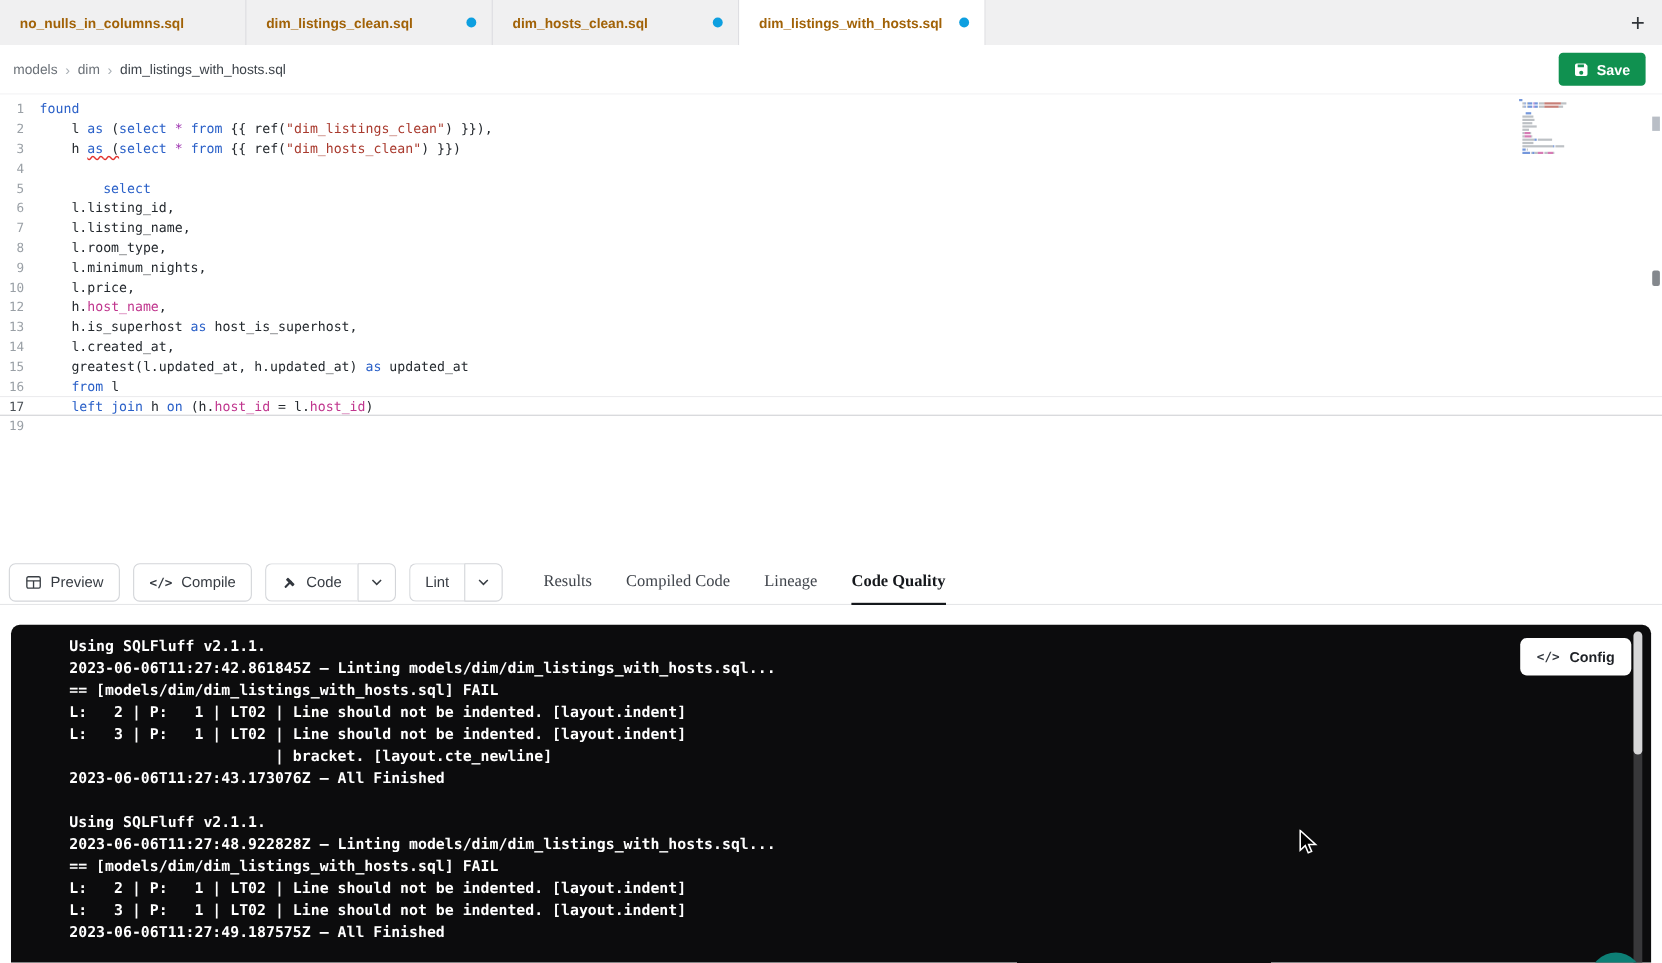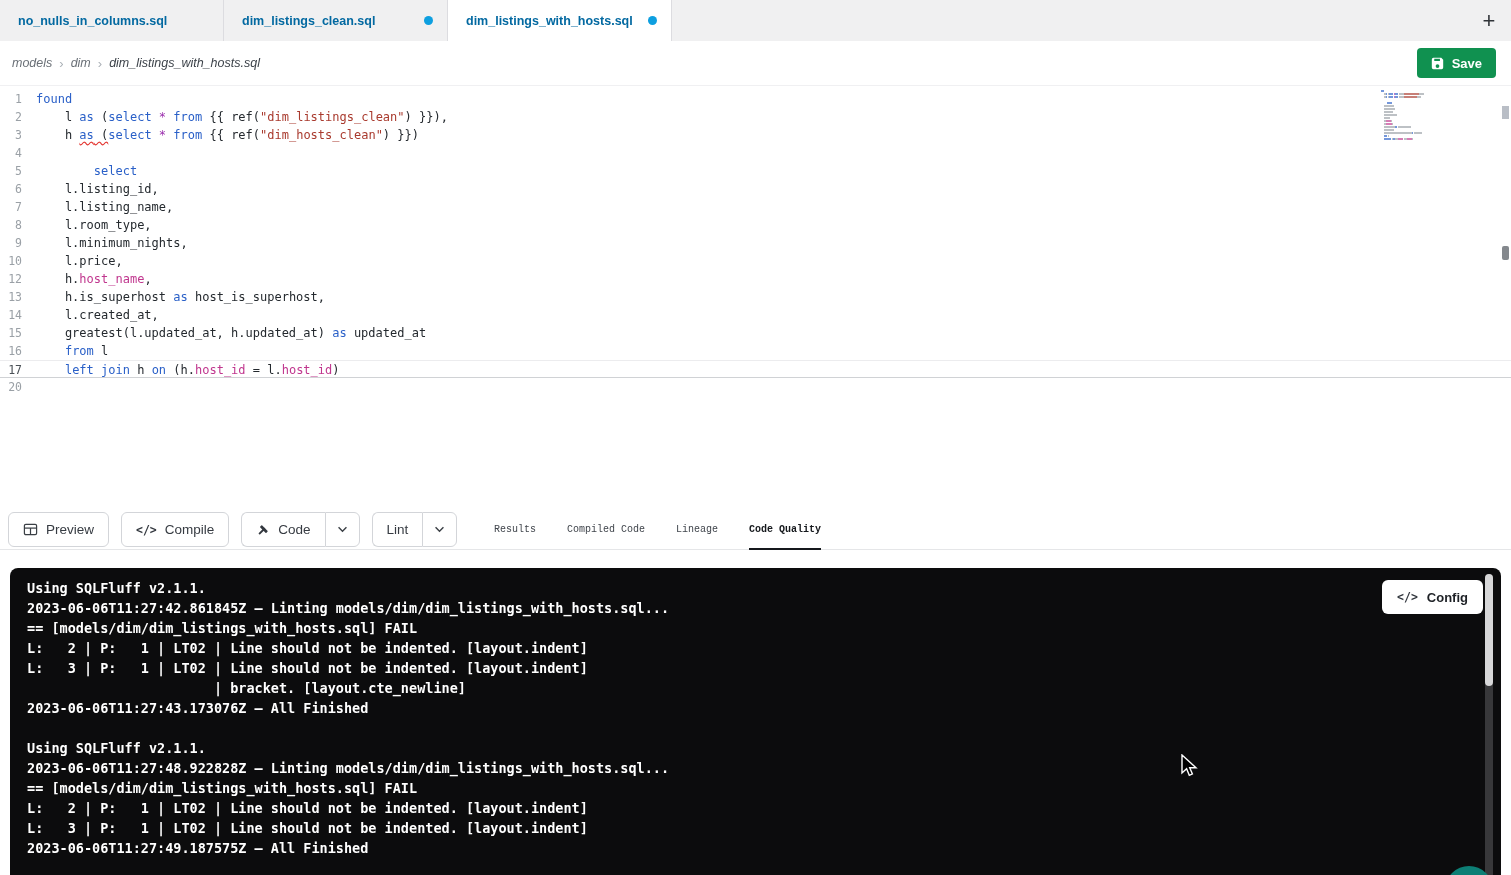--- a/index.html
+++ b/index.html
@@ -15,31 +15,31 @@
   }
   *{margin:0;padding:0;box-sizing:border-box;}
   body{font-family:"Liberation Sans",sans-serif;background:#fff;}
   .app{position:relative;width:1511px;height:875px;overflow:hidden;background:#fff;}
 
   
   .tabbar{position:absolute;top:0;left:0;right:0;height:41px;background:#f0f0f1;display:flex;align-items:stretch;}
   .tabs{display:flex;}
   .tab{width:224px;flex:none;display:flex;align-items:center;justify-content:space-between;
        padding:0 14px 0 18px;border-right:1px solid #dcdce0;font-size:12.5px;font-weight:700;
-       color:#0369a1;cursor:pointer;white-space:nowrap;overflow:hidden;}
+       color:#a16207;cursor:pointer;white-space:nowrap;overflow:hidden;}
   .tab.active{background:#fff;}
   .tab-label{overflow:hidden;text-overflow:ellipsis;}
   .dot{width:9px;height:9px;border-radius:50%;background:var(--tab-dot-blue);flex:none;margin-left:10px;}
   .newtab{margin-left:auto;width:44px;border:none;background:transparent;font-size:22px;font-weight:300;
           color:#2f3338;cursor:pointer;line-height:1;}
 
   
   .crumbbar{position:absolute;top:41px;left:0;right:0;height:45px;background:#fff;border-bottom:1px solid #f0f0f2;}
   .crumbs{position:absolute;left:12px;top:0;height:100%;display:flex;align-items:center;gap:7px;font-size:12.5px;color:#6a7077;}
-  .crumb{cursor:pointer;font-style:italic;}
+  .crumb{cursor:pointer;}
   .crumb.last{color:#3d434a;}
   .crumb-sep{color:#aab0b6;font-size:13px;}
   .save{position:absolute;right:15px;top:7px;height:30px;padding:0 14px;background:var(--accent-green);
         color:#fff;border:none;border-radius:4px;font-size:13px;font-weight:700;display:flex;align-items:center;gap:8px;cursor:pointer;}
 
   
   .editor{position:absolute;top:86px;left:0;right:0;height:424px;background:#fff;
           font-family:"DejaVu Sans Mono",monospace;font-size:12px;}
   .code-lines{position:absolute;top:4px;left:0;right:0;}
   .code-row{display:flex;height:18px;line-height:18px;}
@@ -71,30 +71,30 @@
   
   .toolbar{position:absolute;top:510px;left:0;right:0;height:40px;background:#fff;border-bottom:1px solid #e5e6e8;}
   .tb-buttons{position:absolute;left:8px;top:2px;display:flex;gap:12px;align-items:center;}
   .btn{height:35px;background:#fff;border:1px solid #d3d5d9;border-radius:6px;font-size:13.5px;color:#363b42;
        display:inline-flex;align-items:center;gap:8px;padding:11px 14px;cursor:pointer;font-family:inherit;}
   .btn-group{display:inline-flex;}
   .btn-group .btn.main{border-radius:6px 0 0 6px;border-right:none;}
   .btn-group .btn.chev{border-radius:0 6px 6px 0;padding:0 11px;}
   .code-glyph{font-family:"DejaVu Sans Mono",monospace;font-size:11.5px;font-weight:700;color:#33383f;}
   .rtabs{position:absolute;left:494px;top:0;height:40px;display:flex;gap:31px;align-items:stretch;}
-  .rtab{background:none;border:none;border-bottom:2px solid transparent;font-size:10px;color:#40454c;
-        padding:0;cursor:pointer;font-family:Liberation Mono, monospace;}
+  .rtab{background:none;border:none;border-bottom:2px solid transparent;font-size:15px;color:#40454c;
+        padding:0;cursor:pointer;font-family:Liberation Serif, serif;}
   .rtab.active{color:#15181c;font-weight:700;border-bottom-color:#15181c;}
 
   
   .terminal{position:absolute;left:10px;right:10px;top:568px;height:320px;background:var(--terminal-bg);
             border-radius:8px;color:#fff;}
   .terminal-output{position:absolute;left:17px;top:10px;right:44px;font-family:"DejaVu Sans Mono",monospace;
                    font-size:13.5px;font-weight:700;line-height:20px;}
-  .t-line{height:20px;white-space:pre;}
+  .t-line{height:20px;white-space:pre;margin-left:36px;}
   .config-btn{position:absolute;right:18px;top:12px;height:34px;background:#fff;border:none;border-radius:6px;
               display:flex;align-items:center;gap:9px;padding:0 15px;font-size:13px;font-weight:700;color:#1d2025;
               cursor:pointer;font-family:"Liberation Sans",sans-serif;}
   .t-scroll{position:absolute;right:8px;top:6px;bottom:6px;width:8px;border-radius:4px;background:#38383a;}
   .t-thumb{position:absolute;top:0;left:0;width:8px;height:112px;border-radius:4px;background:#d7d7d8;cursor:pointer;}
 
   
   .mouse-cursor{position:absolute;left:1178px;top:754px;z-index:6;pointer-events:none;}
   .help-bubble{position:absolute;left:1445px;top:866px;width:48px;height:48px;border-radius:50%;
                background:var(--help-bubble);z-index:5;cursor:pointer;}
@@ -104,20 +104,24 @@
 
 <div class="app">
 
   <div class="tabbar">
     <div class="tabs">
         <div class="tab">
           <span class="tab-label">no_nulls_in_columns.sql</span>
         </div>
         <div class="tab">
           <span class="tab-label">dim_listings_clean.sql</span>
+          <span class="dot"></span>
+        </div>
+        <div class="tab">
+          <span class="tab-label">dim_hosts_clean.sql</span>
           <span class="dot"></span>
         </div>
         <div class="tab active">
           <span class="tab-label">dim_listings_with_hosts.sql</span>
           <span class="dot"></span>
         </div>
       </div>
     <button class="newtab">
       <span>+</span>
     </button>
@@ -201,21 +205,21 @@
         </div>
         <div class="code-row">
           <span class="gutter">16</span>
           <span class="code-text"><span class="tk-pl">    </span><span class="tk-kw">from</span><span class="tk-pl"> l</span></span>
         </div>
         <div class="code-row active">
           <span class="gutter">17</span>
           <span class="code-text"><span class="tk-pl">    </span><span class="tk-kw">left join</span><span class="tk-pl"> h </span><span class="tk-kw">on</span><span class="tk-pl"> (h.</span><span class="tk-var">host_id</span><span class="tk-pl"> = l.</span><span class="tk-var">host_id</span><span class="tk-pl">)</span></span>
         </div>
         <div class="code-row">
-          <span class="gutter">20</span>
+          <span class="gutter">19</span>
           <span class="code-text"></span>
         </div>
       </div>
     <div class="minimap">
         <div class="mm-row"><span class="mm tk-kw" style="width: 3px;"></span></div>
         <div class="mm-row"><span class="mm sp" style="width: 3px;"></span><span class="mm tk-pl" style="width: 1.5px;"></span><span class="mm tk-kw" style="width: 1.5px;"></span><span class="mm sp" style="width: 0.75px;"></span><span class="mm tk-pl" style="width: 0.75px;"></span><span class="mm tk-kw" style="width: 4.5px;"></span><span class="mm sp" style="width: 0.75px;"></span><span class="mm tk-op" style="width: 0.75px;"></span><span class="mm sp" style="width: 0.75px;"></span><span class="mm tk-kw" style="width: 3px;"></span><span class="mm sp" style="width: 0.75px;"></span><span class="mm tk-pl" style="width: 5.25px;"></span><span class="mm tk-str" style="width: 15px;"></span><span class="mm tk-pl" style="width: 4.5px;"></span></div>
         <div class="mm-row"><span class="mm sp" style="width: 3px;"></span><span class="mm tk-pl" style="width: 1.5px;"></span><span class="mm tk-kw" style="width: 1.5px;"></span><span class="mm sp" style="width: 0.75px;"></span><span class="mm tk-pl" style="width: 0.75px;"></span><span class="mm tk-kw" style="width: 4.5px;"></span><span class="mm sp" style="width: 0.75px;"></span><span class="mm tk-op" style="width: 0.75px;"></span><span class="mm sp" style="width: 0.75px;"></span><span class="mm tk-kw" style="width: 3px;"></span><span class="mm sp" style="width: 0.75px;"></span><span class="mm tk-pl" style="width: 5.25px;"></span><span class="mm tk-str" style="width: 12.75px;"></span><span class="mm tk-pl" style="width: 3.75px;"></span></div>
         <div class="mm-row"></div>
         <div class="mm-row"><span class="mm sp" style="width: 6px;"></span><span class="mm tk-kw" style="width: 4.5px;"></span></div>
         <div class="mm-row"><span class="mm sp" style="width: 3px;"></span><span class="mm tk-pl" style="width: 9.75px;"></span></div>

